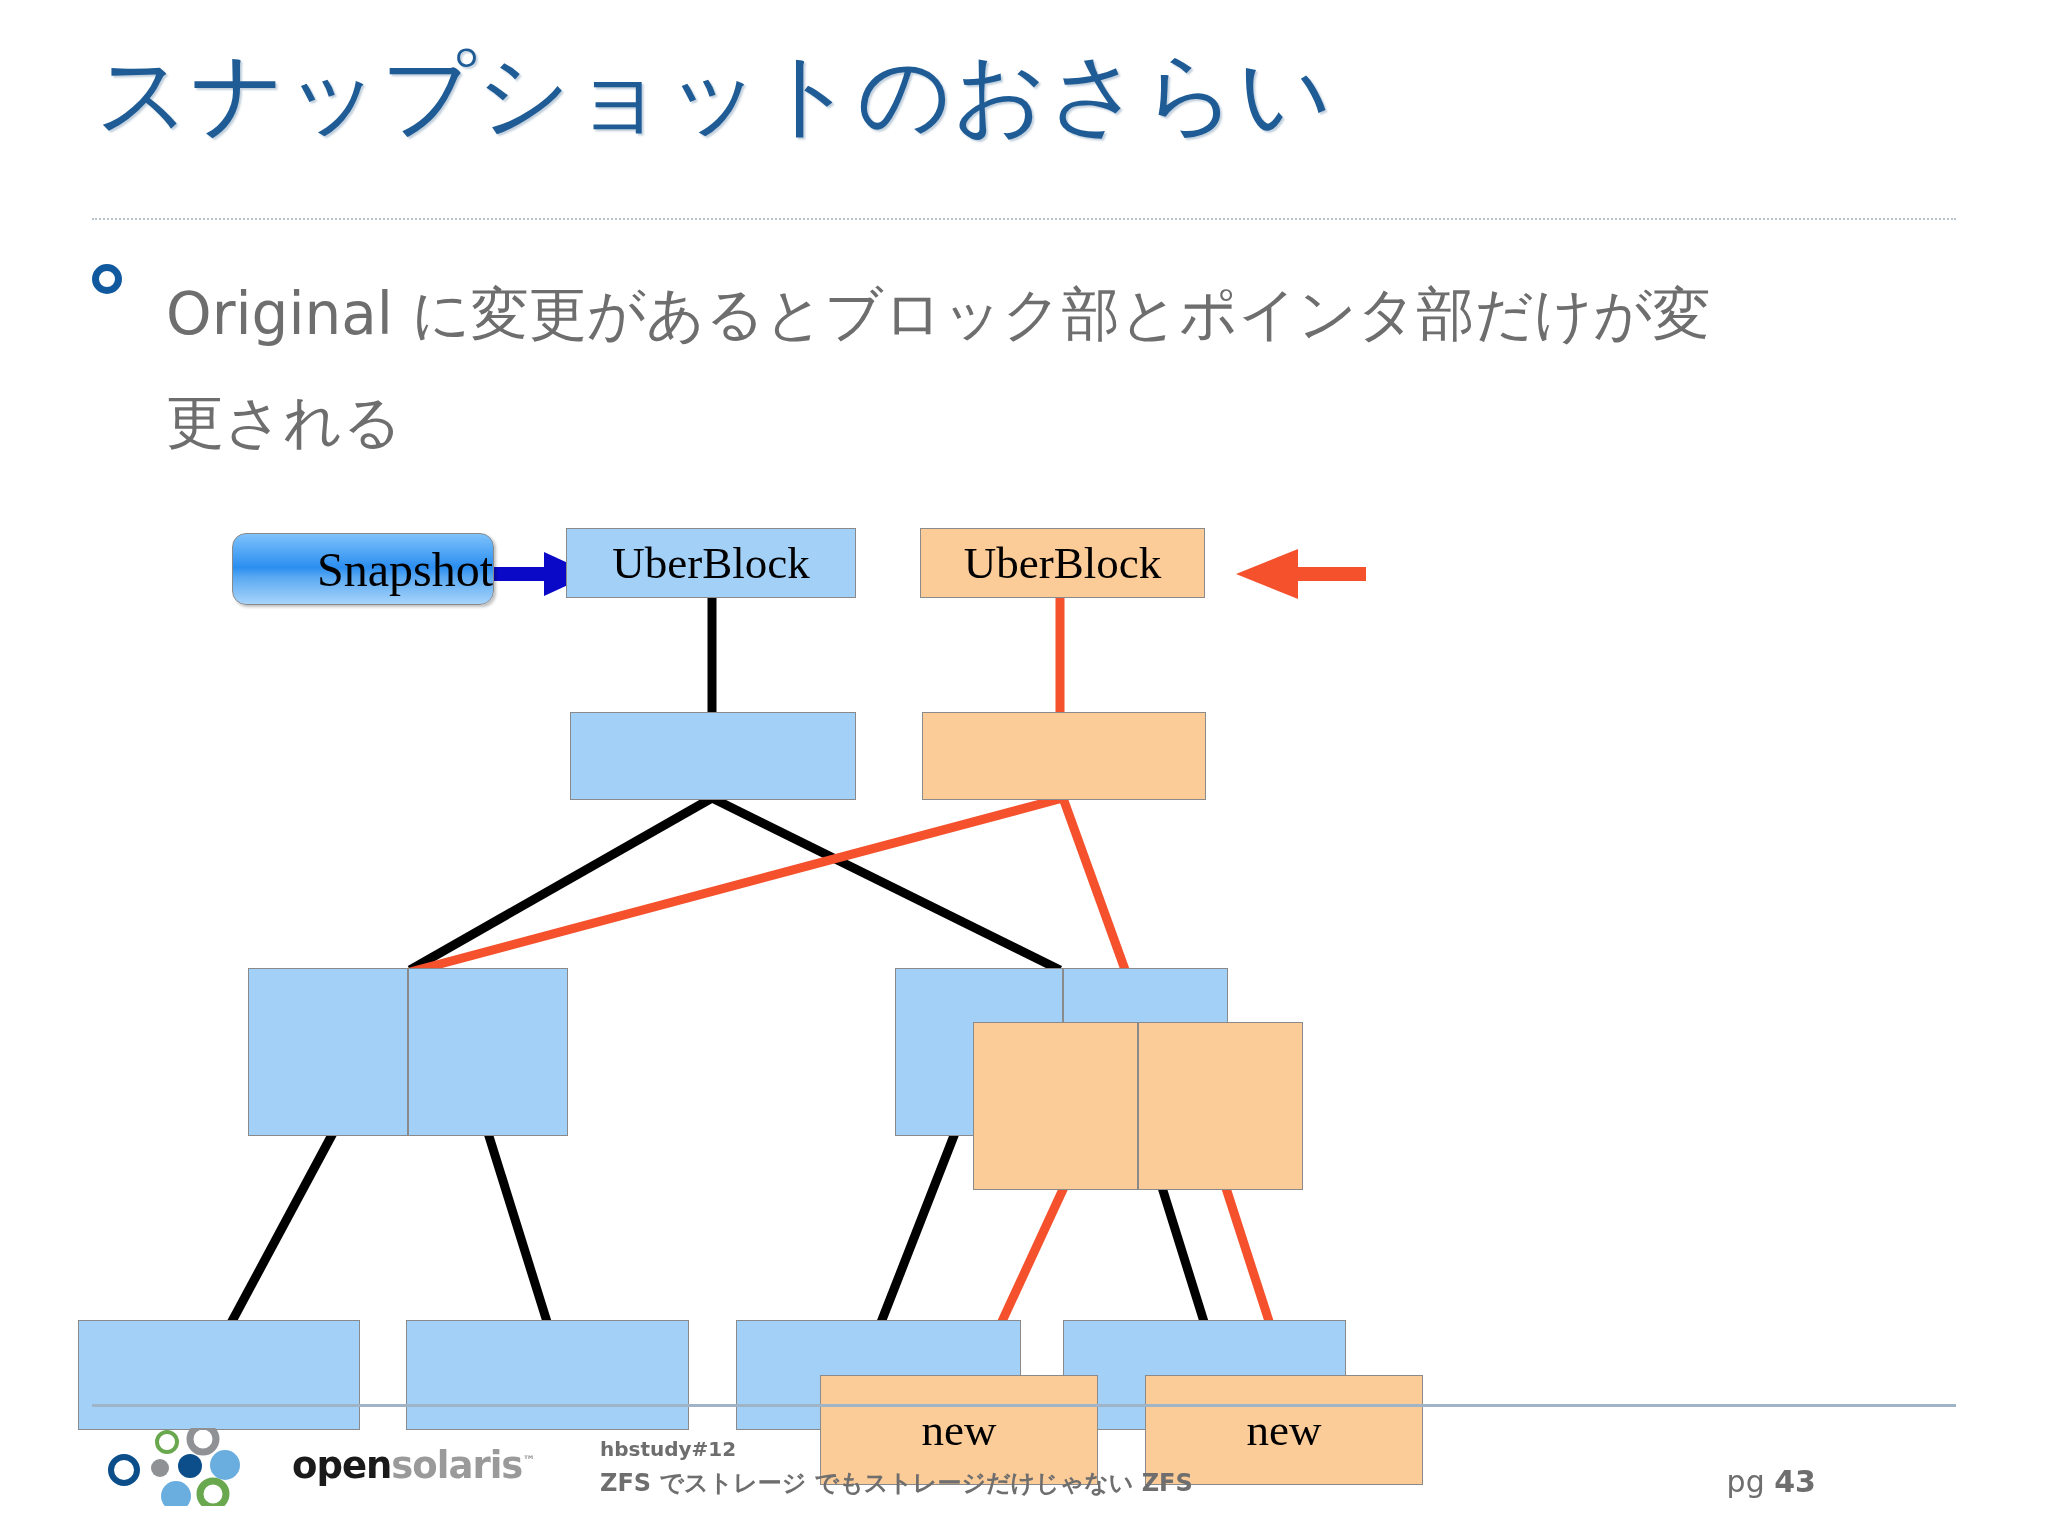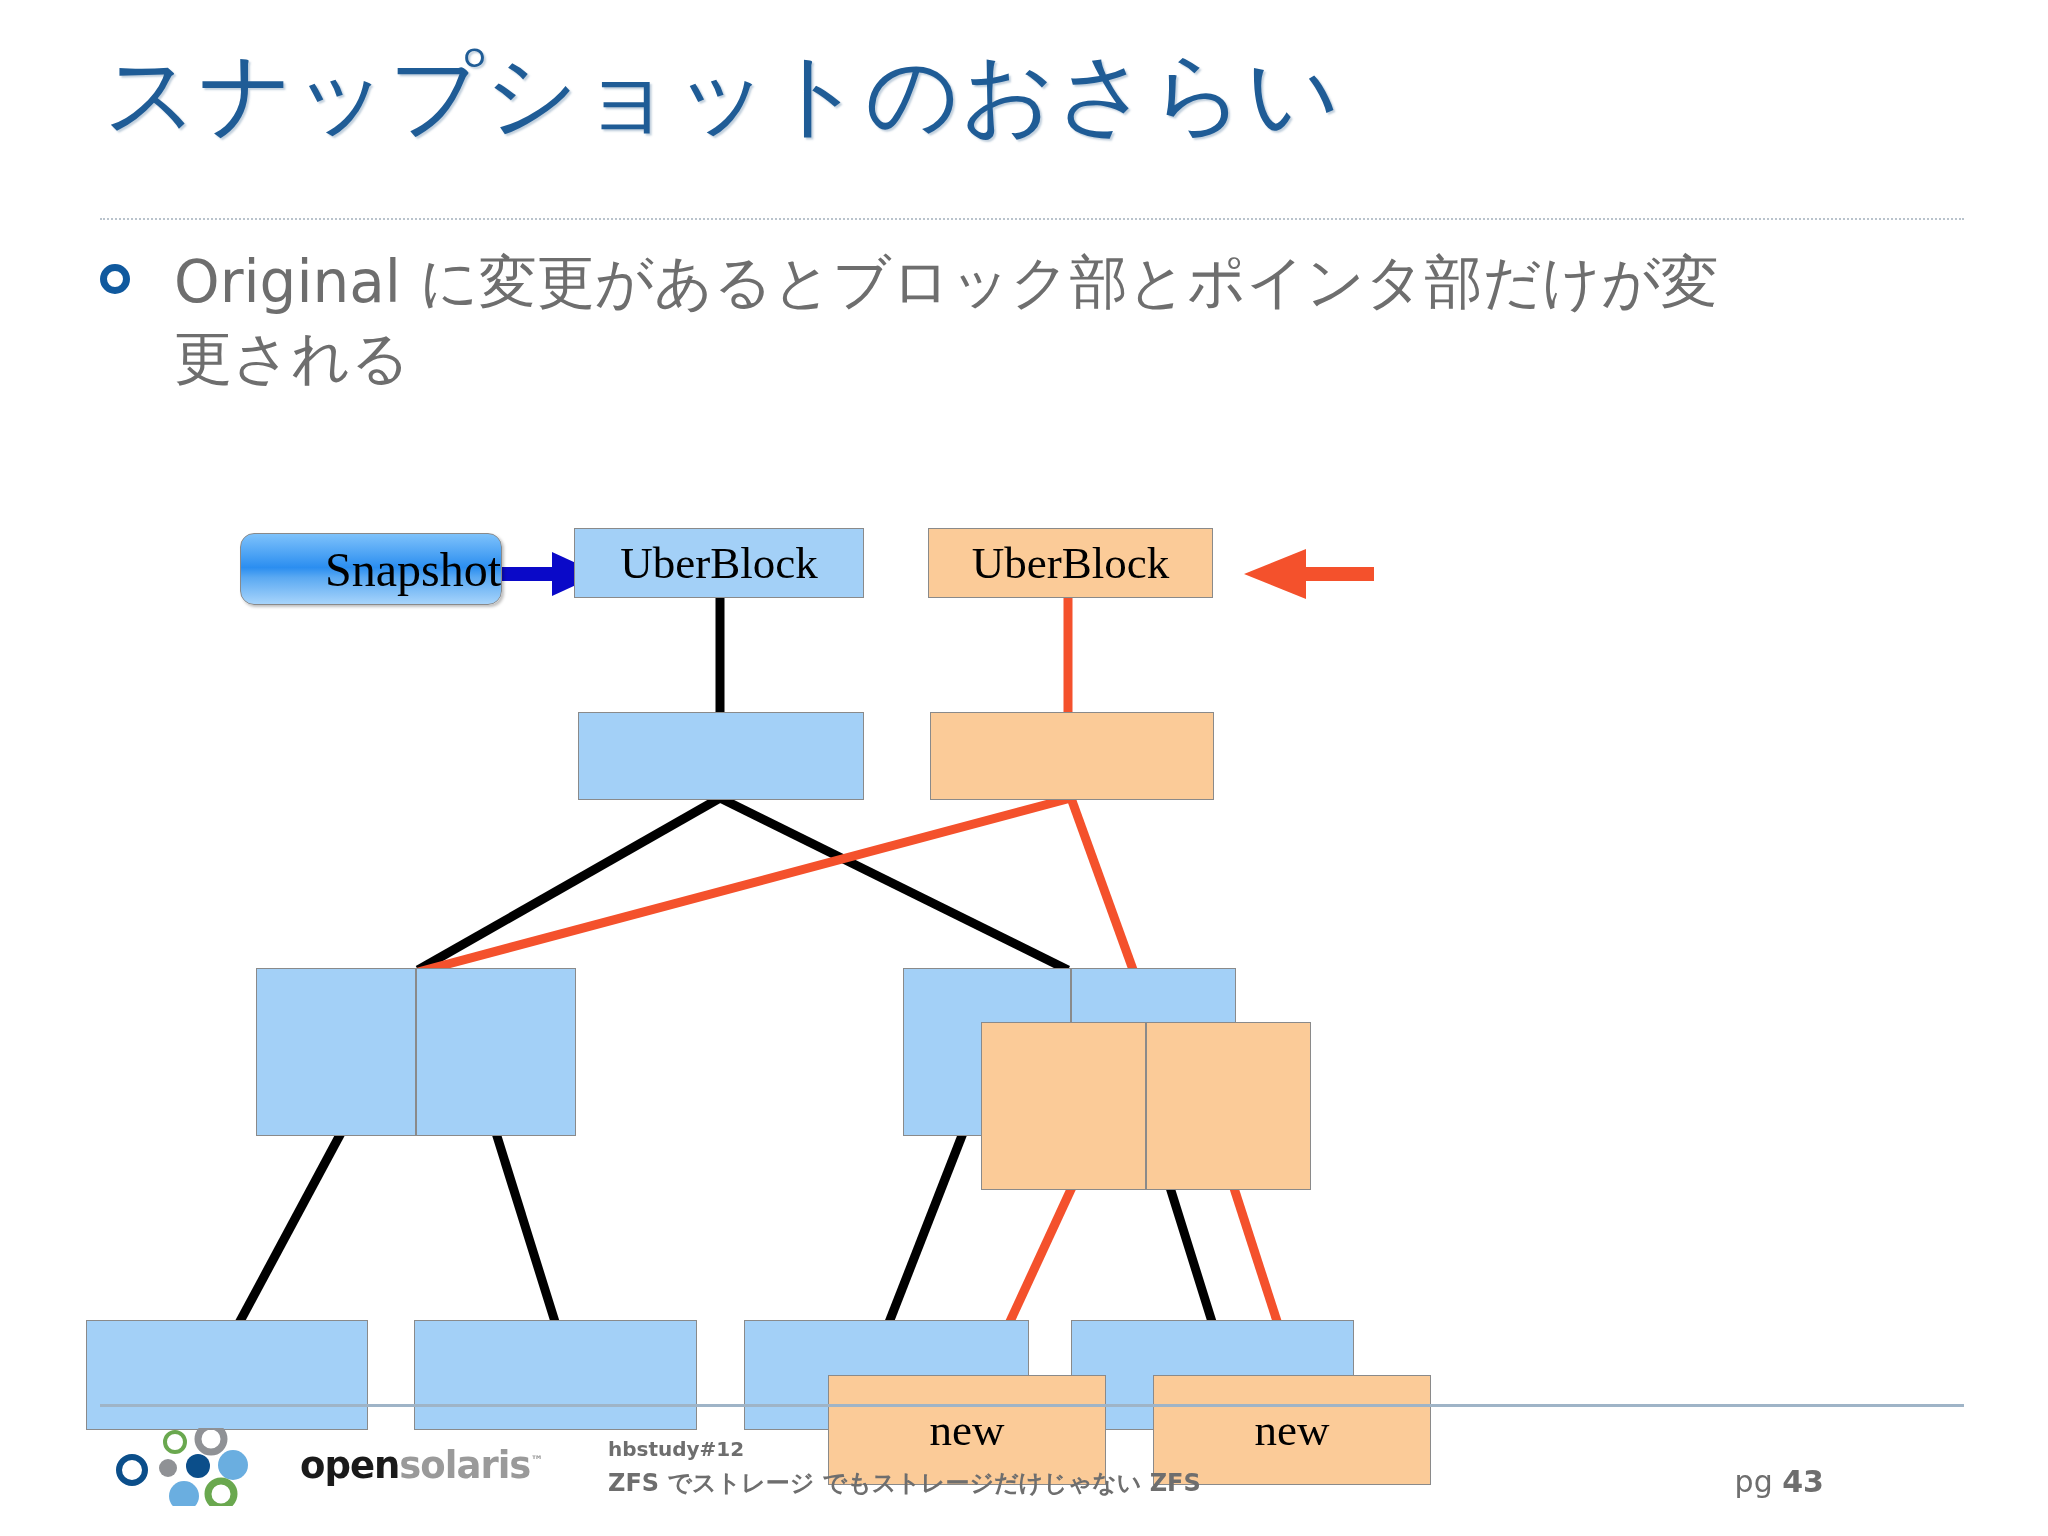--- a/index.html
+++ b/index.html
@@ -3,21 +3,21 @@
 <meta charset="utf-8">
 <style>
   html,body{margin:0;padding:0;}
   body{
     width:2048px;height:1536px;
     background:#ffffff;
     font-family:"Liberation Sans", sans-serif;
     overflow:hidden;
     position:relative;
   }
-  .slide{position:absolute;left:8px;top:0;width:1884px;height:1536px;background:#fff;}
+  .slide{position:absolute;left:0;top:0;width:1884px;height:1536px;background:#fff;}
 
   
   .title{
     position:absolute;left:96px;top:36px;width:1880px;height:120px;
     font-family:"DejaVu Sans", sans-serif;
     font-size:92px;line-height:118px;
     color:#1f5c96;
     letter-spacing:1px;
     white-space:nowrap;
     text-shadow:2px 2px 2px rgba(120,150,180,.45);
@@ -32,21 +32,21 @@
   .bullet-marker{
     position:absolute;left:0;top:20px;width:30px;height:30px;
     border:7px solid #10599e;border-radius:50%;
     box-sizing:border-box;
   }
   .bullet-text{
     position:absolute;left:74px;top:0;width:1800px;
     font-family:"DejaVu Sans", sans-serif;
     font-size:58px;line-height:76px;color:#6e6e6e;
   }
-  .bullet-text .ln{display:block;}
+  .bullet-text .ln{display:block;margin-top:32px;}
 
   
   .diagram{position:absolute;left:0;top:520px;width:2048px;height:860px;}
   .diagram svg{position:absolute;left:0;top:0;}
 
   .node{
     position:absolute;box-sizing:border-box;
     border:1px solid #8a8a8a;
     display:flex;align-items:center;justify-content:center;
     font-family:"Liberation Serif", serif;

